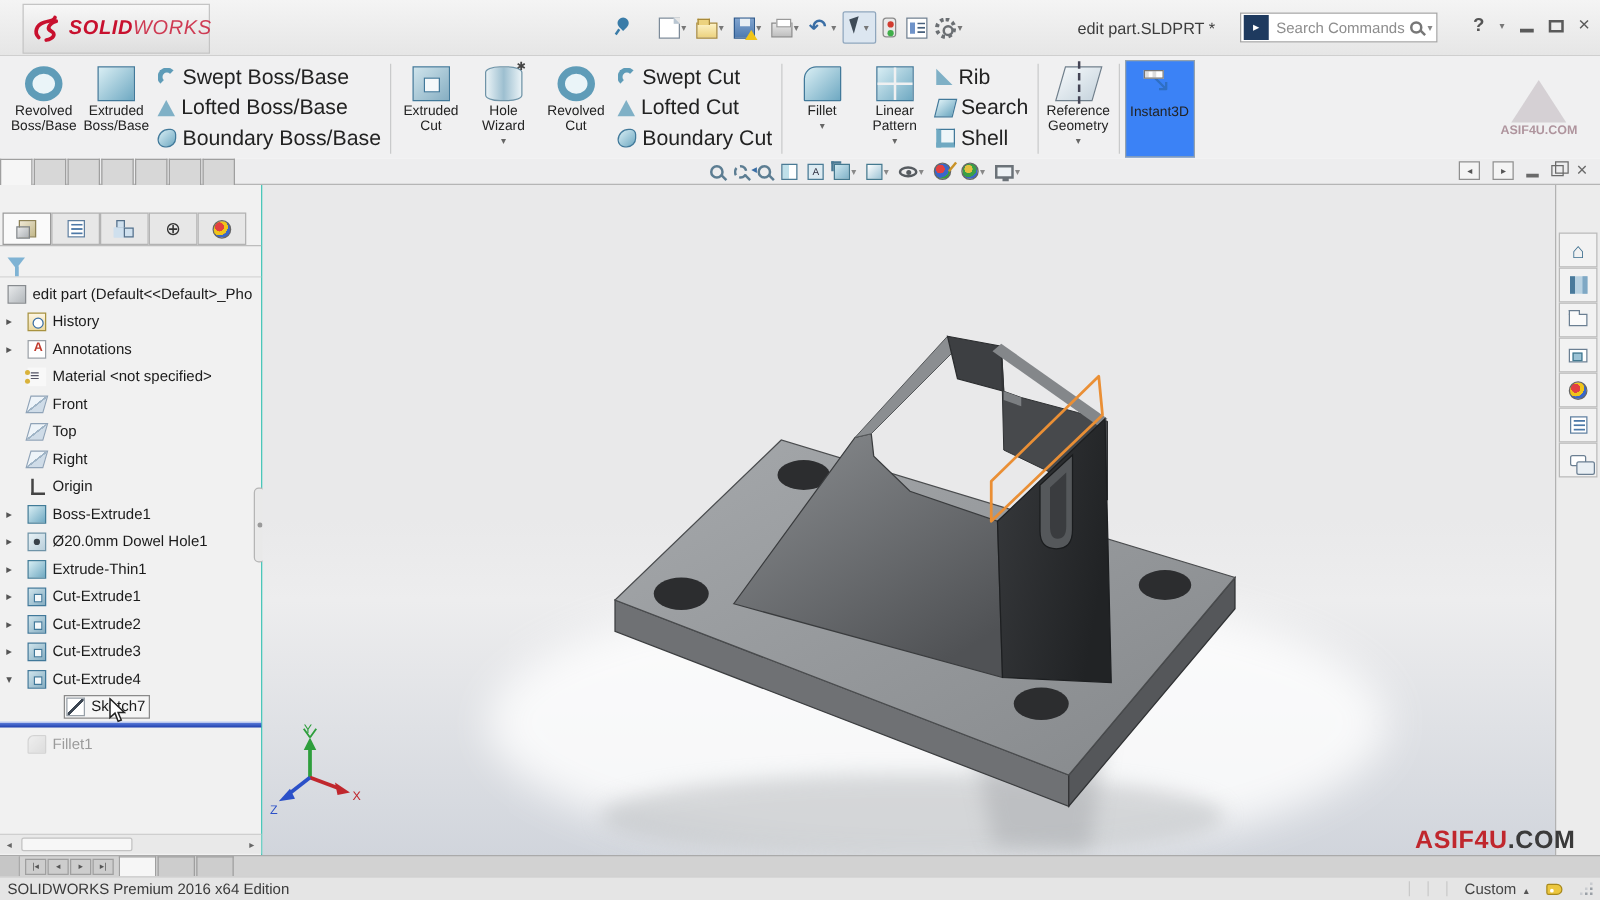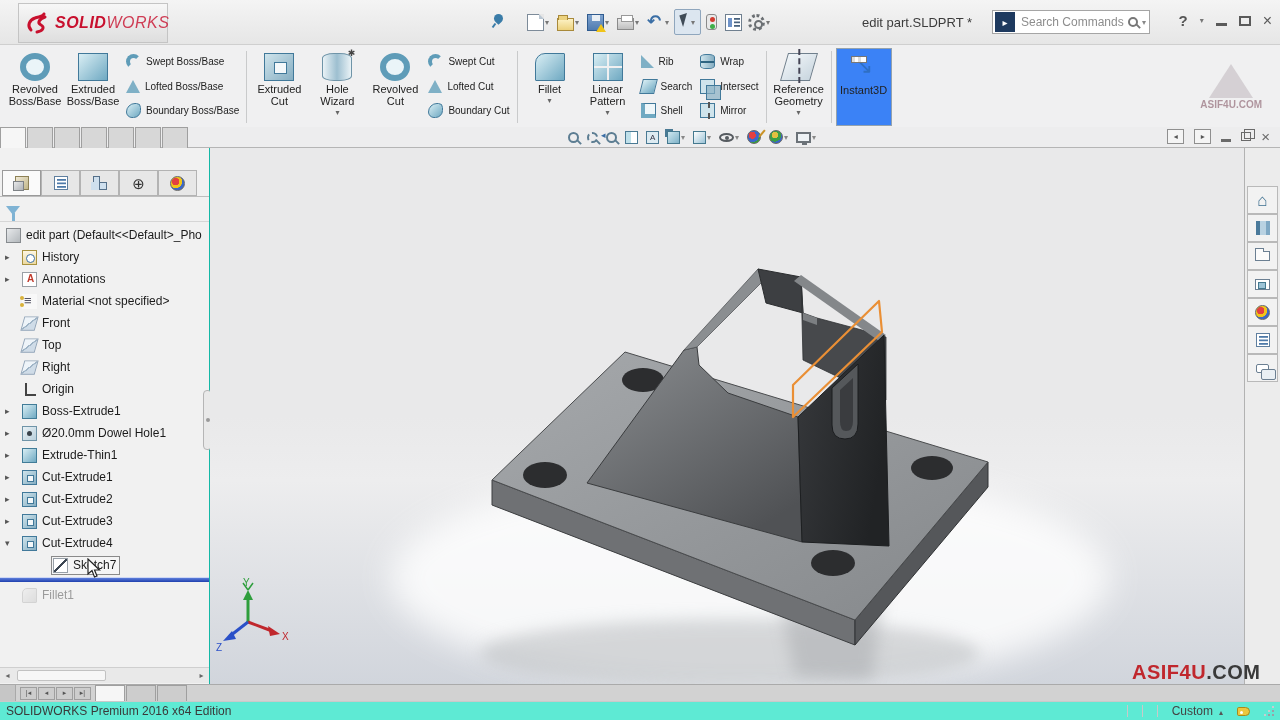--- a/index.html
+++ b/index.html
@@ -69,21 +69,21 @@
   
   .ribbon{position:absolute;left:0;top:45px;width:1280px;height:82px;background:#f0f0f1;display:flex;align-items:stretch;padding:2px 4px 0 6px;}
   .rsep{width:1px;background:#c9cacb;margin:4px 3px;}
   .rgroup{display:flex;align-items:stretch;}
   .bigbtn{width:56px;display:flex;flex-direction:column;align-items:center;padding-top:5px;margin:1px;}
   .bigbtn.active{background:#3b82f6;border:1px solid #94a2ad;}
   .bico{width:30px;height:28px;position:relative;flex:none;}
   .blabel{font-size:11px;line-height:12px;text-align:center;color:#222;margin-top:2px;}
   .bigbtn .caret{font-size:8px;color:#666;margin-top:1px;height:9px;}
   .smallcol{display:flex;flex-direction:column;justify-content:space-between;padding:6px 4px 8px 4px;}
-  .smallbtn{display:flex;align-items:center;gap:5px;font-size:10px;color:#222;height:17px;white-space:nowrap;text-align:center;}
+  .smallbtn{display:flex;align-items:center;gap:5px;font-size:17px;color:#222;height:17px;white-space:nowrap;text-align:center;}
   .sico{width:15px;height:15px;position:relative;flex:none;}
 
   .cube{background:linear-gradient(135deg,#d9eef4,#6fa9c2);border:1px solid #41799a;}
   .cube-cut{background:linear-gradient(135deg,#cfe4ec,#86aec2);border:1px solid #41799a;}
   .cube-cut::after{content:"";position:absolute;left:30%;top:30%;width:40%;height:40%;background:#f4f8fa;border:1px solid #41799a;}
   .donut{border:4px solid #5f9cb8;border-radius:50%;background:#eaf4f8;}
   .bico.donut{border-width:6px;}
   .cyl{background:linear-gradient(90deg,#e9f2f6,#9dbfd0,#e9f2f6);border:1px solid #6f94a8;border-radius:40%/18%;}
   .cyl::after{content:"✱";position:absolute;right:-4px;top:-6px;font-size:9px;color:#444;}
   .arc{border:4px solid transparent;border-top:4px solid #5f9cb8;border-left:4px solid #5f9cb8;border-radius:50%;}
@@ -247,21 +247,21 @@
   .bb-corner{width:16px;background:#c6c6c6;border-right:1px solid #a9a9a9;}
   .bb-nav{display:flex;align-items:center;padding:0 4px;gap:1px;}
   .bb-nav span{width:17px;height:13px;background:#cdcdcd;border:1px solid #9f9f9f;font-size:7px;color:#555;display:flex;align-items:center;justify-content:center;}
   .nav-first::after{content:"|◂";}
   .nav-prev::after{content:"◂";}
   .nav-next::after{content:"▸";}
   .nav-last::after{content:"▸|";}
   .sheettabs{display:flex;align-items:stretch;}
   .stab{padding:1px 14px 0 14px;font-size:12px;color:#222;background:#cdcdcd;border:1px solid #9f9f9f;border-bottom:none;margin-right:1px;white-space:nowrap;}
   .stab.active{background:#f6f6f6;font-weight:bold;}
-  .statusbar{position:absolute;left:0;top:701px;width:1280px;height:19px;background:#5eead4;border-top:1px solid #c9c9c9;display:flex;align-items:center;font-size:12px;color:#3a3a3a;}
+  .statusbar{position:absolute;left:0;top:701px;width:1280px;height:19px;background:#e5e5e5;border-top:1px solid #c9c9c9;display:flex;align-items:center;font-size:12px;color:#3a3a3a;}
   .sb-text{margin-left:6px;}
   .sb-right{margin-left:auto;display:flex;align-items:center;gap:14px;margin-right:6px;}
   .sb-sep{width:1px;height:12px;background:#c9c9c9;}
   .sb-custom{display:flex;align-items:center;gap:6px;color:#444;}
   .sb-custom .up::after{content:"▴";font-size:8px;color:#555;}
   .sb-tag{width:13px;height:9px;background:#ecc73f;border:1px solid #a8891c;border-radius:2px 5px 5px 2px;position:relative;}
   .sb-tag::after{content:"";position:absolute;left:2px;top:3px;width:3px;height:3px;border-radius:50%;background:#fff;}
   .sb-grip{width:10px;height:10px;position:relative;}
   .sb-grip::after{content:"";position:absolute;right:0;bottom:0;width:2px;height:2px;background:#9aa0a6;
      box-shadow:-4px 0 0 #9aa0a6,0 -4px 0 #9aa0a6,-4px -4px 0 #c9ccd0,-8px 0 0 #c9ccd0,0 -8px 0 #c9ccd0;}
@@ -420,35 +420,20 @@
             <span class="sico tri"></span>
             <span>Rib</span>
           </div>
           <div class="smallbtn">
             <span class="sico skewbox"></span>
             <span>Search</span>
           </div>
           <div class="smallbtn">
             <span class="sico openbox"></span>
             <span>Shell</span>
-          </div>
-        </div>
-      <div class="smallcol">
-
-      <div class="smallbtn">
-            <span class="sico band"></span>
-            <span>Wrap</span>
-          </div>
-          <div class="smallbtn">
-            <span class="sico twosq"></span>
-            <span>Intersect</span>
-          </div>
-          <div class="smallbtn">
-            <span class="sico mirrorico"></span>
-            <span>Mirror</span>
           </div>
         </div>
     </div>
     <div class="rsep"></div>
     <div class="rgroup">
       <div class="bigbtn">
         <span class="bico refgeo"></span>
         <span class="blabel">Reference Geometry</span>
         <span class="caret"></span>
       </div>

